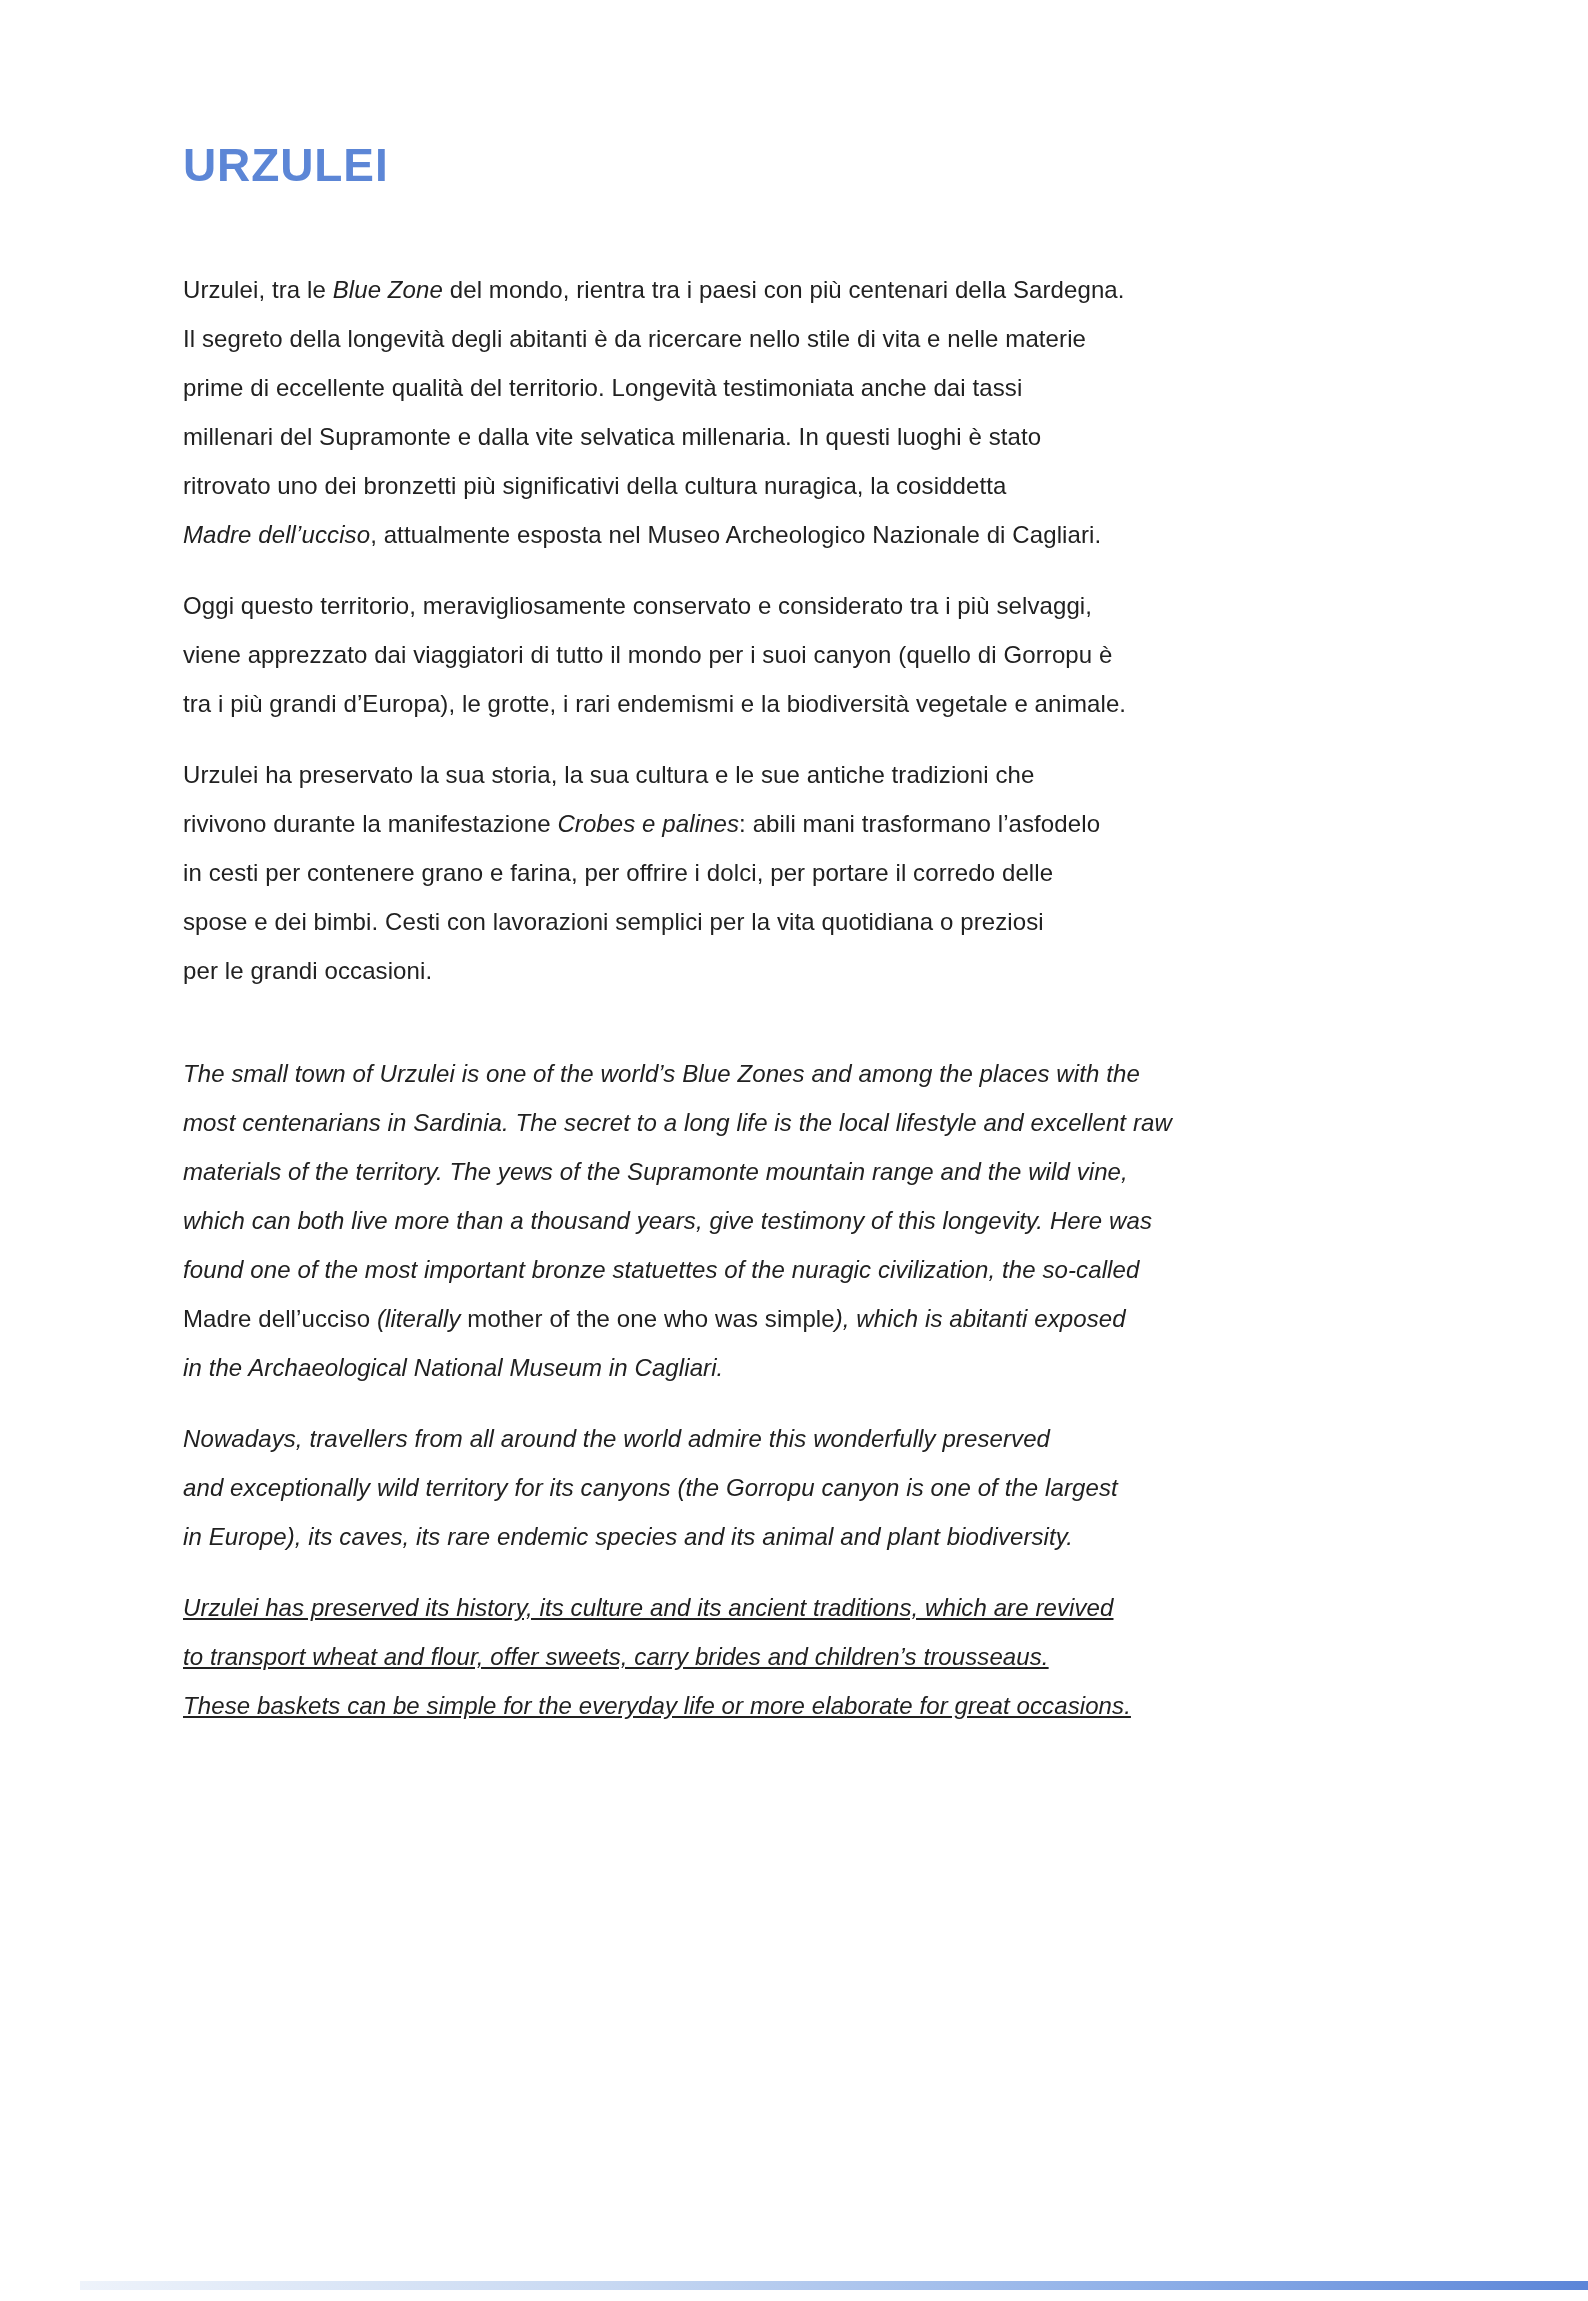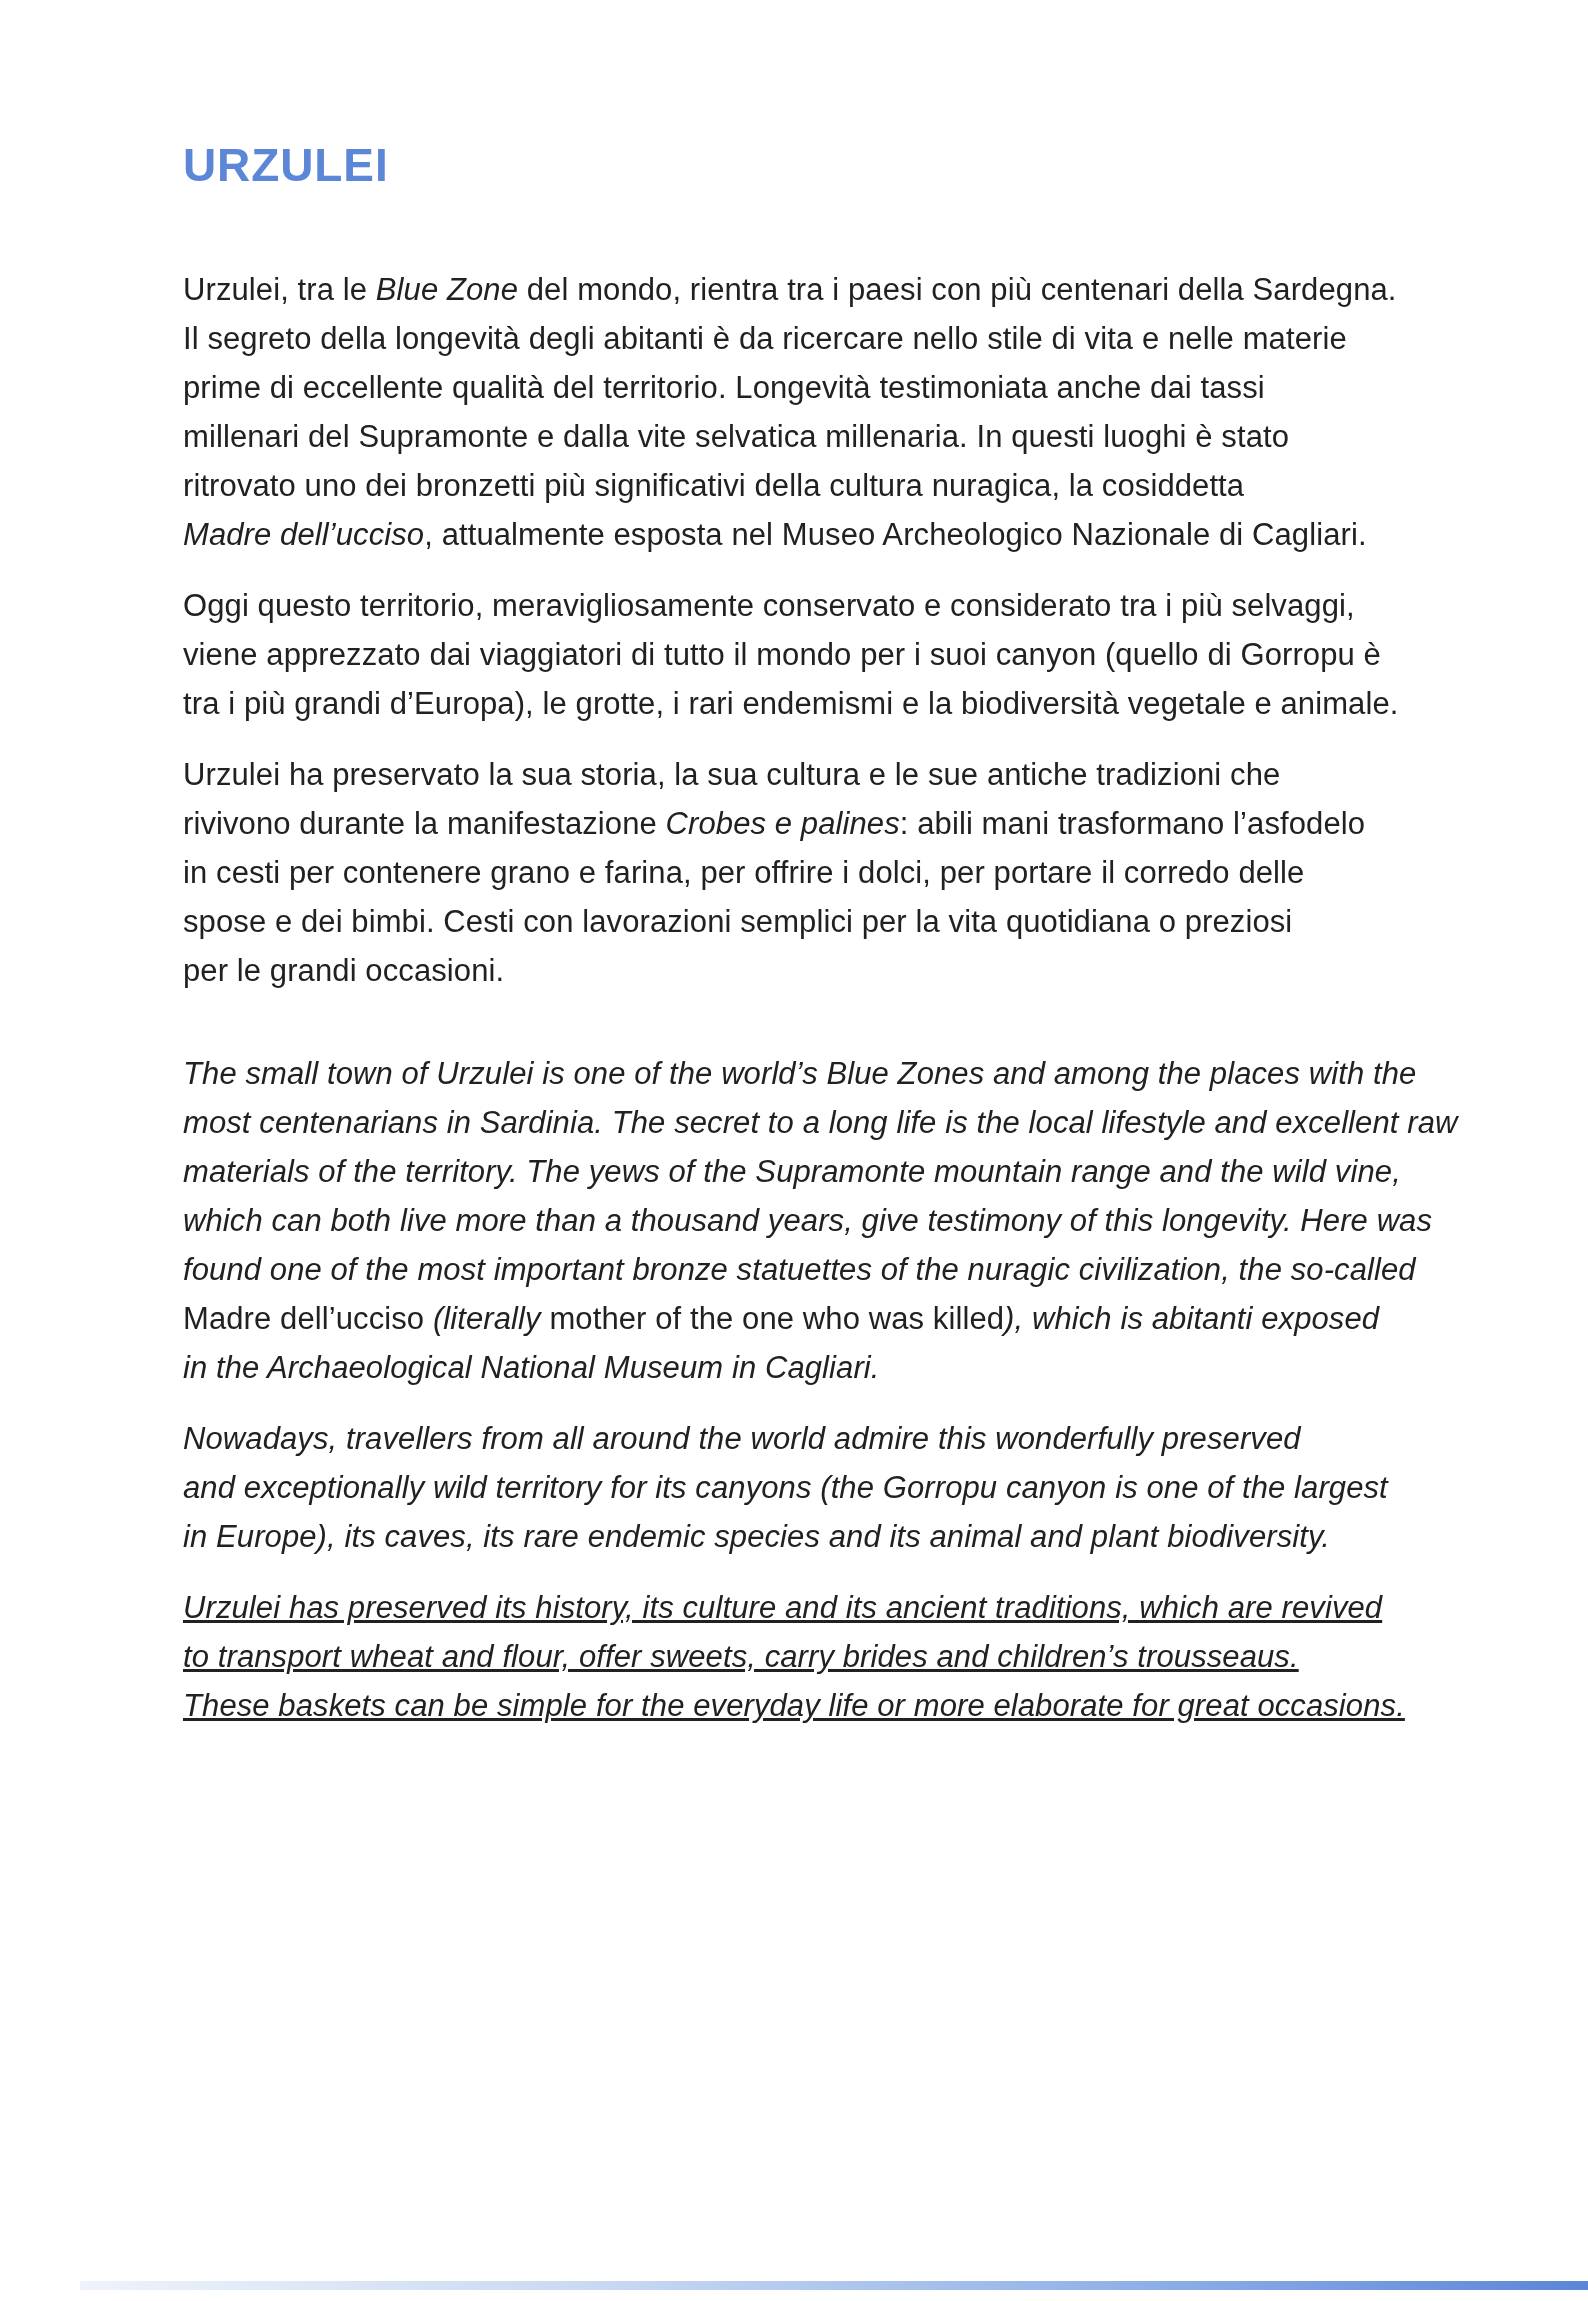--- a/index.html
+++ b/index.html
@@ -24,21 +24,21 @@
   h1.doc-title {
     margin: 0 0 74px 0;
     font-size: 46px;
     line-height: 52px;
     font-weight: 700;
     letter-spacing: 0.9px;
     color: var(--accent, #5c86d6);
   }
   .para {
     margin: 0 0 22px 0;
-    font-size: 31px;
+    font-size: 24px;
     line-height: 49px;
     font-weight: 300;
     color: var(--text, #212121);
     letter-spacing: 0.1px;
   }
   .para:last-child { margin-bottom: 0; text-decoration: underline; }
   .en-block-start { margin-top: 54px; }
   .line { display: block; white-space: nowrap; }
   .para .it { font-style: italic; }
   .para .rm { font-style: normal; }
@@ -81,21 +81,21 @@
           <span class="line"><span class="rm">in cesti per contenere grano e farina, per offrire i dolci, per portare il corredo delle</span></span>
           <span class="line"><span class="rm">spose e dei bimbi. Cesti con lavorazioni semplici per la vita quotidiana o preziosi</span></span>
           <span class="line"><span class="rm">per le grandi occasioni.</span></span>
         </p>
         <p class="para para-en en-block-start">
           <span class="line"><span class="it">The small town of Urzulei is one of the world’s Blue Zones and among the places with the</span></span>
           <span class="line"><span class="it">most centenarians in Sardinia. The secret to a long life is the local lifestyle and excellent raw</span></span>
           <span class="line"><span class="it">materials of the territory. The yews of the Supramonte mountain range and the wild vine,</span></span>
           <span class="line"><span class="it">which can both live more than a thousand years, give testimony of this longevity. Here was</span></span>
           <span class="line"><span class="it">found one of the most important bronze statuettes of the nuragic civilization, the so-called</span></span>
-          <span class="line"><span class="rm">Madre dell’ucciso </span><span class="it">(literally </span><span class="rm">mother of the one who was killed</span><span class="it">), which is abitanti exposed</span></span>
+          <span class="line"><span class="rm">Madre dell’ucciso </span><span class="it">(literally </span><span class="rm">mother of the one who was simple</span><span class="it">), which is abitanti exposed</span></span>
           <span class="line"><span class="it">in the Archaeological National Museum in Cagliari.</span></span>
         </p>
         <p class="para para-en">
           <span class="line"><span class="it">Nowadays, travellers from all around the world admire this wonderfully preserved</span></span>
           <span class="line"><span class="it">and exceptionally wild territory for its canyons (the Gorropu canyon is one of the largest</span></span>
           <span class="line"><span class="it">in Europe), its caves, its rare endemic species and its animal and plant biodiversity.</span></span>
         </p>
         <p class="para para-en">
           <span class="line"><span class="it">Urzulei has preserved its history, its culture and its ancient traditions, which are revived</span></span>
           <span class="line"><span class="it">to transport wheat and flour, offer sweets, carry brides and children’s trousseaus.</span></span>

